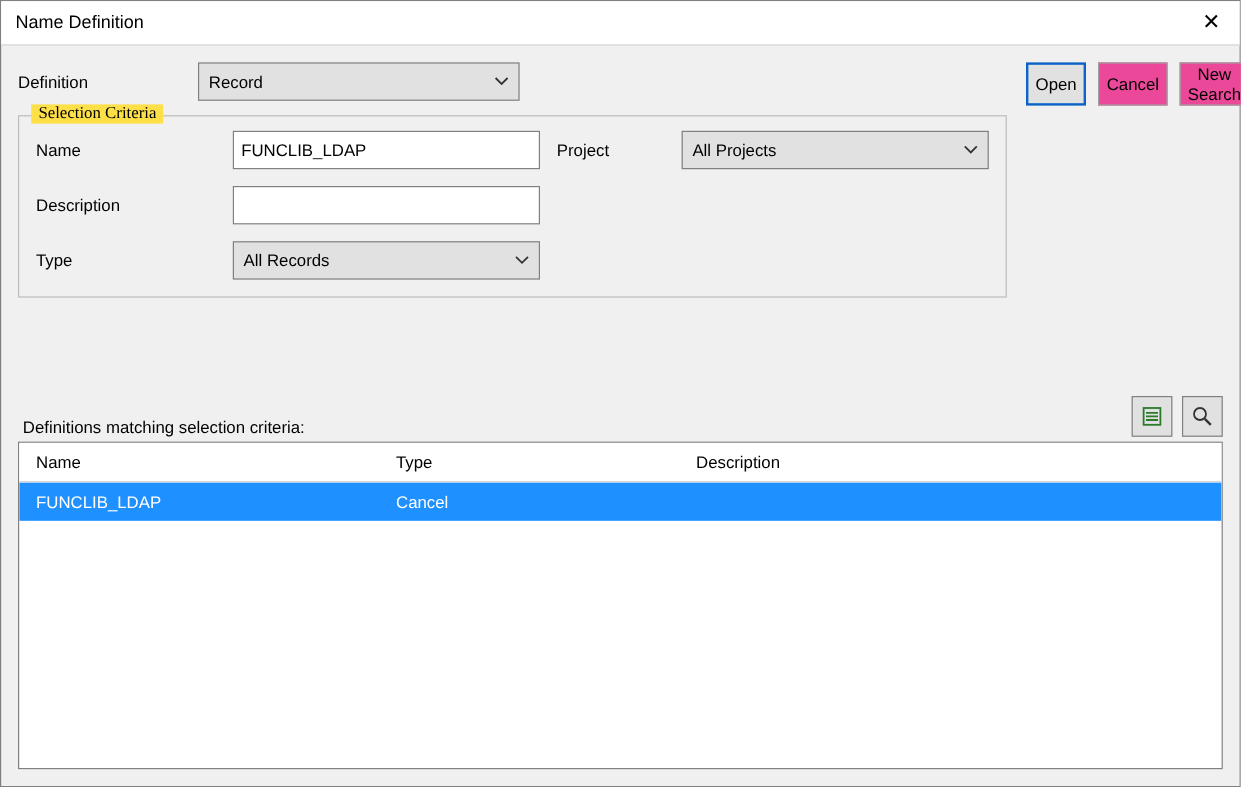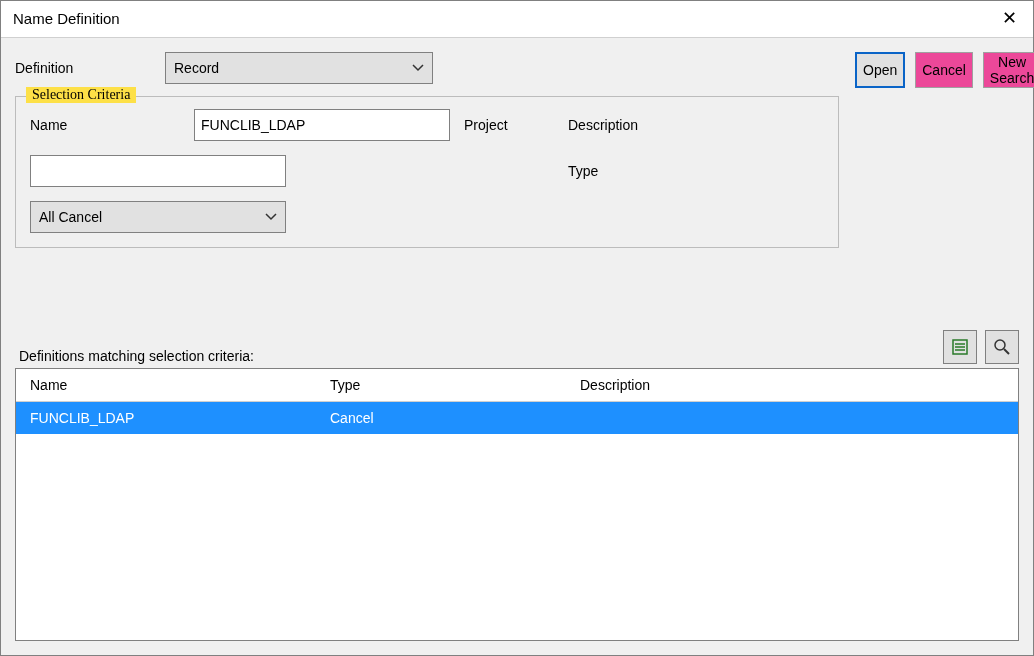--- a/index.html
+++ b/index.html
@@ -211,29 +211,37 @@
           </div>
         </div>
 
         <div class="fieldset">
           <div class="fieldset-legend">Selection Criteria</div>
           <div class="crit-grid">
 
             <div>Name</div>
             <input class="text" type="text" value="FUNCLIB_LDAP" style="">
             <div>Project</div>
+            <div class="combo proj">
+              <span>All Projects</span>
+              <span class="caret">
+                <svg width="12" height="8" viewBox="0 0 12 8">
+                    <path d="M1 1 L6 6 L11 1" fill="none" stroke="#333" stroke-width="1.5"></path>
+                  </svg>
+              </span>
+            </div>
 
             <div>Description</div>
             <input class="text" type="text" value="" style="">
             <div></div>
             <div></div>
 
             <div>Type</div>
             <div class="combo type">
-              <span>All Cancel</span>
+              <span>All Records</span>
               <span class="caret">
                 <svg width="12" height="8" viewBox="0 0 12 8">
                     <path d="M1 1 L6 6 L11 1" fill="none" stroke="#333" stroke-width="1.5"></path>
                   </svg>
               </span>
             </div>
             <div></div>
             <div></div>
           </div>
         </div>

